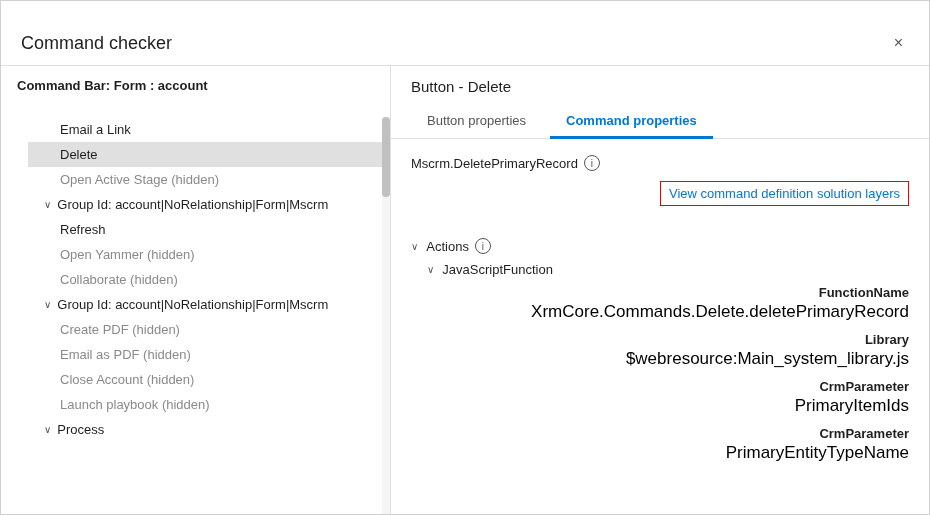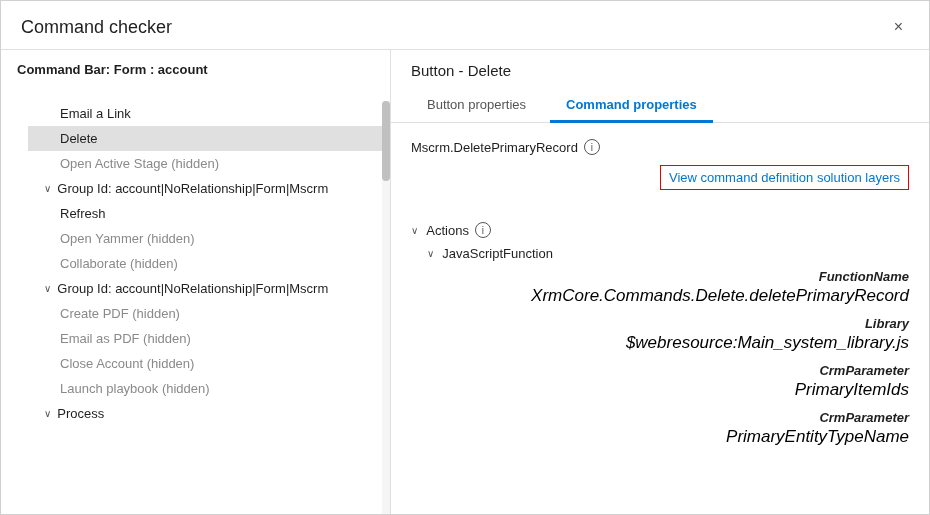--- a/index.html
+++ b/index.html
@@ -22,20 +22,21 @@
       flex-direction: column;
       box-shadow: 0 2px 12px rgba(0,0,0,0.15);
     }
 
     .dialog-header {
       display: flex;
       align-items: center;
       justify-content: space-between;
       padding: 14px 20px 10px 20px;
       border-bottom: 1px solid #e0e0e0;
+      margin-top: 16px;
     }
 
     .dialog-title {
       font-size: 18px;
       font-weight: 400;
       color: #1f1f1f;
     }
 
     .close-btn {
       cursor: pointer;
@@ -219,21 +220,20 @@
       gap: 6px;
       margin-bottom: 8px;
       font-size: 13px;
       color: #1f1f1f;
       padding-left: 16px;
     }
 
     .property-group {
       padding-left: 32px;
       margin-bottom: 8px;
-      font-style: italic;
     }
 
     .property-label {
       font-weight: 700;
       font-size: 13px;
       margin-bottom: 2px;
       color: #1f1f1f;
     }
 
     .property-value {

